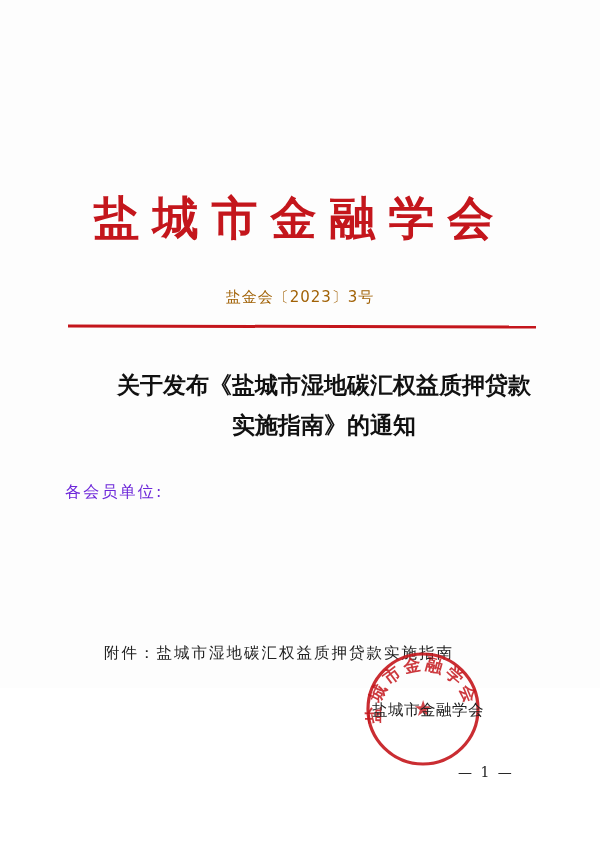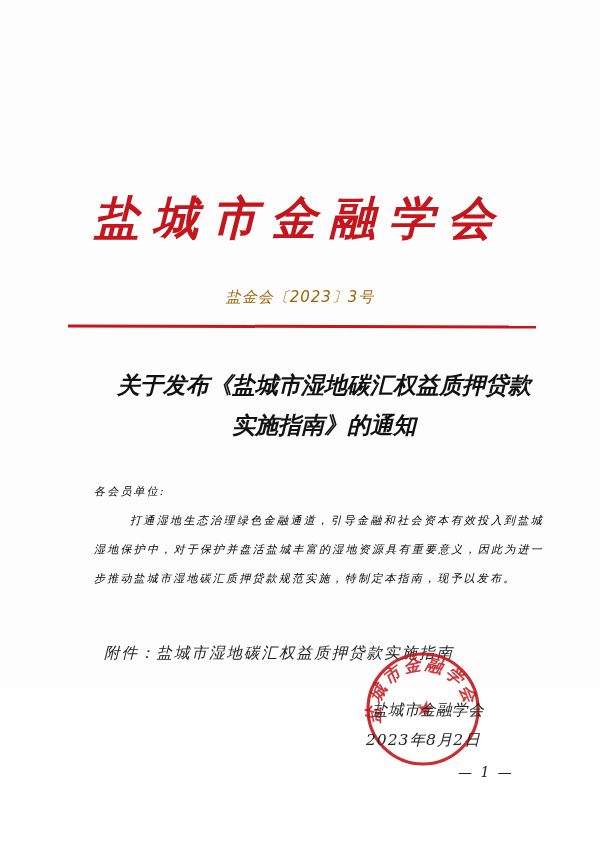--- a/index.html
+++ b/index.html
@@ -1,28 +1,28 @@
 <!DOCTYPE html>
 <html><head>
 <meta charset="utf-8">
 <style>
   html, body { margin:0; padding:0; }
   body { width:600px; height:850px; background:#ffffff; position:relative; overflow:hidden;
          font-family: "DejaVu Serif", "Liberation Serif", serif; color:#1a1a1a; }
-  .page { position:absolute; left:0; top:0; width:600px; height:688px; background:#fdfdfd;font-style:italic; }
+  .page { position:absolute; left:0; top:0; width:600px; height:688px; background:#fdfdfd; }
   .org-title { position:absolute; left:80px; top:188px; width:440px; text-align:center;
                color:#c4161c; font-size:46px; letter-spacing:13px; font-weight:bold;
                font-family: "DejaVu Serif", serif; line-height:60px; }
   .doc-number { position:absolute; left:0; width:600px; top:288px; text-align:center;
                 font-size:15px; letter-spacing:1px; color:#a16207; font-family:"DejaVu Sans", sans-serif; }
   .red-rule { position:absolute; left:68px; top:325px; width:468px; height:3px; background:#c4161c; transform:rotate(0.15deg); }
   .notice-title { position:absolute; left:0; width:600px; top:365px; text-align:center;
                   font-size:23px; font-weight:bold; line-height:40px; color:#111; font-family:"DejaVu Serif", serif;padding-left:24px; }
   .notice-title .line2 { display:block; }
-  .body-text { position:absolute; left:94px; width:450px; font-size:11px; color:#000000;
+  .body-text { position:absolute; left:65px; width:450px; font-size:16px; color:#6d28d9;
                font-family:"DejaVu Sans", sans-serif; line-height:29px; letter-spacing:2.2px; }
   .salutation { top:477px; }
   .para { top:506px; text-indent:36px; text-align:justify; }
   .attachment { position:absolute; left:104px; top:643px; font-size:15.5px; color:#222;
                 font-family:"DejaVu Sans", sans-serif; letter-spacing:2px; }
   .stamp { position:absolute; left:364px; top:650px; width:118px; height:118px; }
   .signer { position:absolute; left:372px; top:700px; font-size:15.5px; color:#222;
             font-family:"DejaVu Sans", sans-serif; letter-spacing:0.5px; }
   .date { position:absolute; left:366px; top:730px; font-size:15.5px; color:#222;
           font-family:"DejaVu Serif", serif; letter-spacing:1px; word-spacing:3px; }
@@ -40,34 +40,32 @@
 
   <div class="red-rule"></div>
 
   <div class="notice-title">
     <span class="line2">关于发布《盐城市湿地碳汇权益质押贷款</span>
     <span class="line2">实施指南》的通知</span>
   </div>
 
   <div class="body-text salutation">各会员单位:</div>
 
-  <div class="body-text para">打通湿地生态治理绿色金融通道，引导金融和社会资本有效投入到盐城湿地保护中，对于保护并盘活盐城丰富的湿地资源具有重要意义，因此为进一步推动盐城市湿地碳汇质押贷款规范实施，特制定本指南，现予以发布。</div>
 
   <div class="attachment">附件：盐城市湿地碳汇权益质押贷款实施指南</div>
 
   <svg class="stamp" viewBox="0 0 118 118">
     <defs>
       <path id="sealArc" d="M 18 80 A 44 44 0 1 1 100 80" fill="none"></path>
     </defs>
     <circle cx="59" cy="59" r="55" fill="none" stroke="#c4161c" stroke-width="3.2" opacity="0.9"></circle>
     <text font-size="17" fill="#c4161c" opacity="0.85" font-family="DejaVu Sans, sans-serif" font-weight="bold" letter-spacing="3">
       <textPath href="#sealArc" startOffset="4%">盐城市金融学会</textPath>
     </text>
     <text x="59" y="66" text-anchor="middle" font-size="22" fill="#c4161c" opacity="0.8">★</text>
   </svg>
 
   <div class="signer">盐城市金融学会</div>
 
-  <div class="date">2023年8月2日</div>
 
   <div class="page-number">— 1 —</div>
 
 </div>
 
 </body></html>

